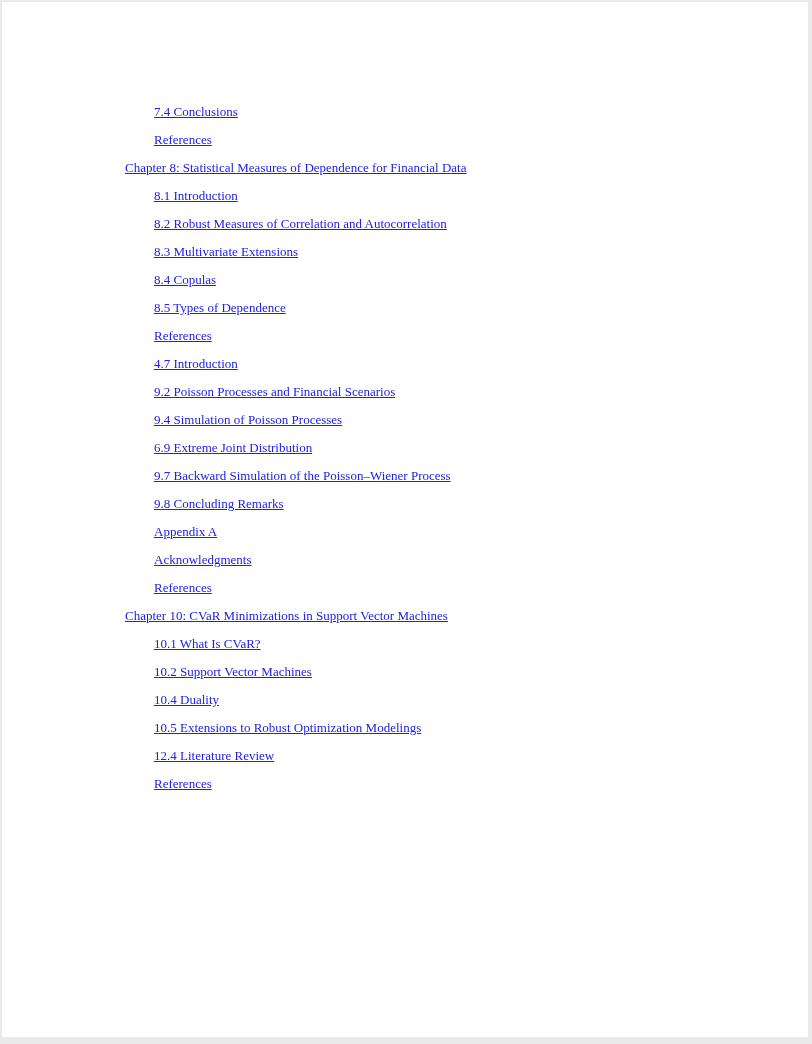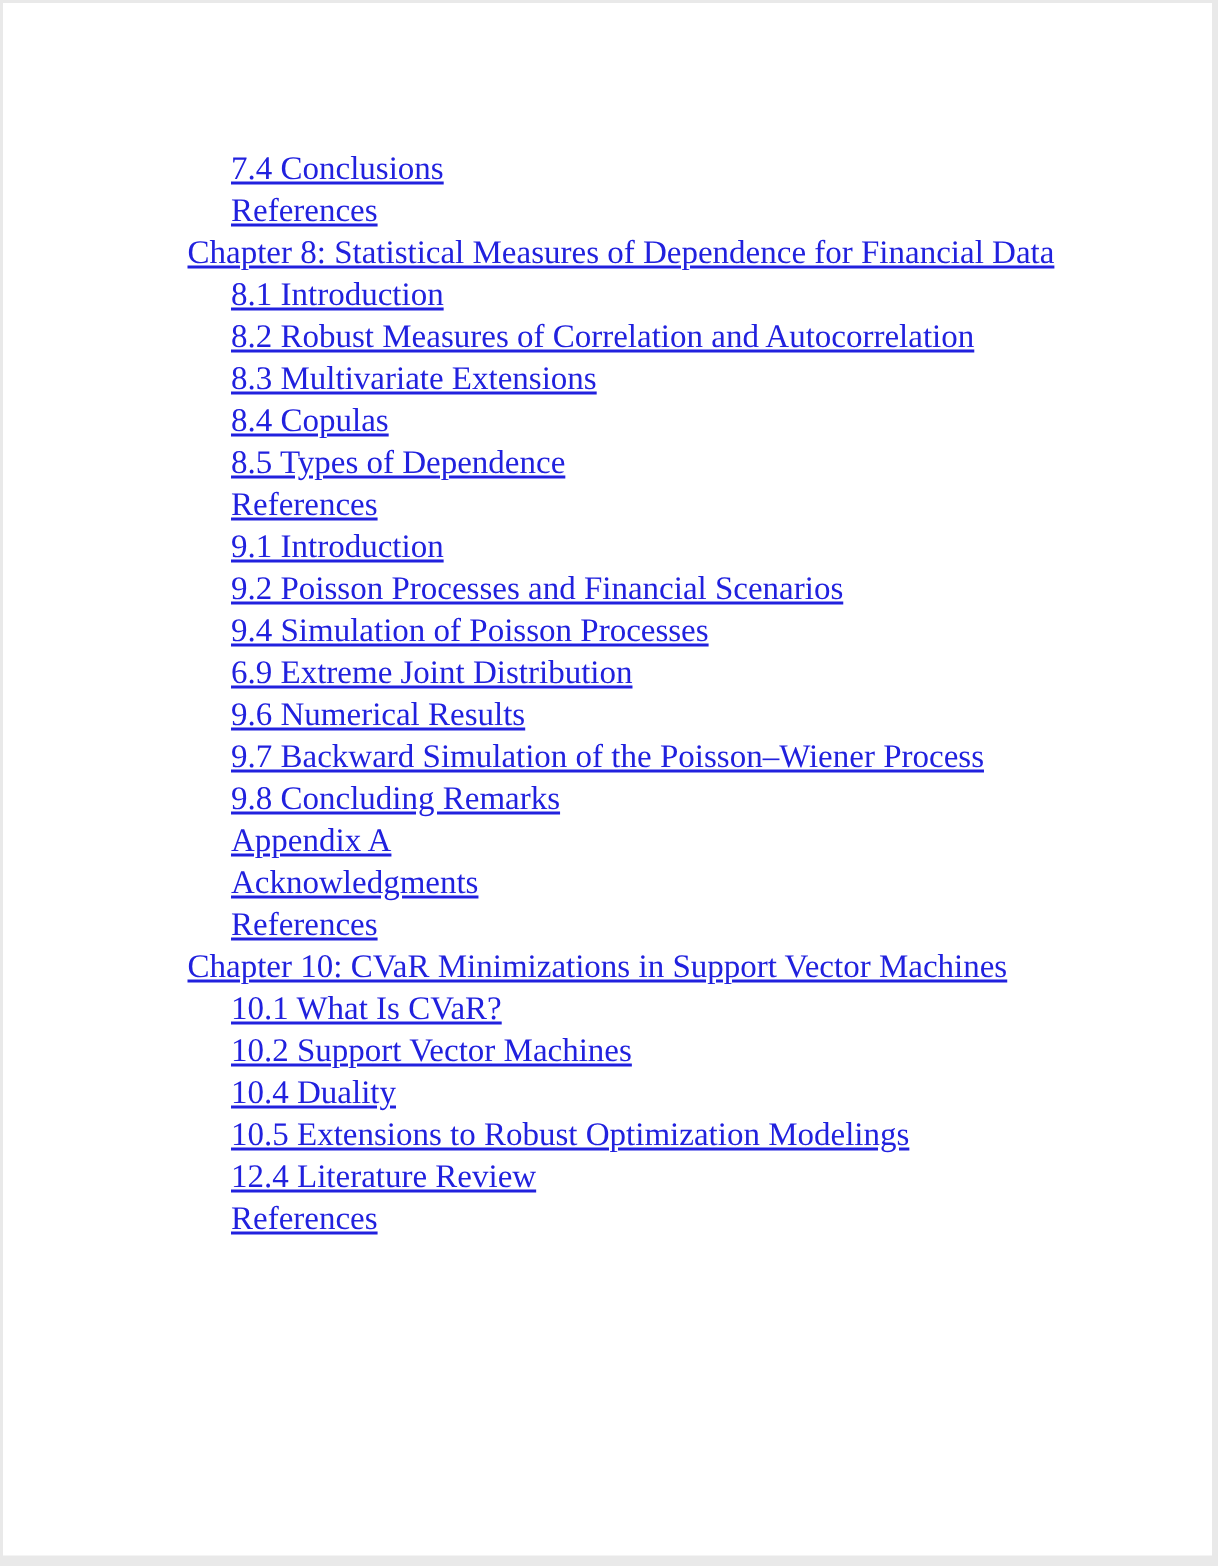--- a/index.html
+++ b/index.html
@@ -20,21 +20,21 @@
     background: #ffffff;
   }
   .toc {
     position: absolute;
     left: 123px;
     top: 99px;
     width: 582px;
   }
   .toc-entry {
     margin: 0 0 6px 0;
-    font-size: 22px;
+    font-size: 13px;
     line-height: 22px;
   }
   .toc-entry.level-section {
     padding-left: 29px;
   }
   a.toc-link {
     color: var(--link-color, #2121de);
     text-decoration: underline;
     cursor: pointer;
   }
@@ -53,25 +53,24 @@
   <nav class="toc">
       <p class="toc-entry level-section"><a class="toc-link">7.4 Conclusions</a></p>
       <p class="toc-entry level-section"><a class="toc-link">References</a></p>
       <p class="toc-entry level-chapter"><a class="toc-link">Chapter 8: Statistical Measures of Dependence for Financial Data</a></p>
       <p class="toc-entry level-section"><a class="toc-link">8.1 Introduction</a></p>
       <p class="toc-entry level-section"><a class="toc-link">8.2 Robust Measures of Correlation and Autocorrelation</a></p>
       <p class="toc-entry level-section"><a class="toc-link">8.3 Multivariate Extensions</a></p>
       <p class="toc-entry level-section"><a class="toc-link">8.4 Copulas</a></p>
       <p class="toc-entry level-section"><a class="toc-link">8.5 Types of Dependence</a></p>
       <p class="toc-entry level-section"><a class="toc-link">References</a></p>
-      <p class="toc-entry level-section"><a class="toc-link">9.1 Introduction</a></p>
+      <p class="toc-entry level-section"><a class="toc-link">4.7 Introduction</a></p>
       <p class="toc-entry level-section"><a class="toc-link">9.2 Poisson Processes and Financial Scenarios</a></p>
       <p class="toc-entry level-section"><a class="toc-link">9.4 Simulation of Poisson Processes</a></p>
       <p class="toc-entry level-section"><a class="toc-link">6.9 Extreme Joint Distribution</a></p>
-      <p class="toc-entry level-section"><a class="toc-link">9.6 Numerical Results</a></p>
       <p class="toc-entry level-section"><a class="toc-link">9.7 Backward Simulation of the Poisson–Wiener Process</a></p>
       <p class="toc-entry level-section"><a class="toc-link">9.8 Concluding Remarks</a></p>
       <p class="toc-entry level-section"><a class="toc-link">Appendix A</a></p>
       <p class="toc-entry level-section"><a class="toc-link">Acknowledgments</a></p>
       <p class="toc-entry level-section"><a class="toc-link">References</a></p>
       <p class="toc-entry level-chapter"><a class="toc-link">Chapter 10: CVaR Minimizations in Support Vector Machines</a></p>
       <p class="toc-entry level-section"><a class="toc-link">10.1 What Is CVaR?</a></p>
       <p class="toc-entry level-section"><a class="toc-link">10.2 Support Vector Machines</a></p>
       <p class="toc-entry level-section"><a class="toc-link">10.4 Duality</a></p>
       <p class="toc-entry level-section"><a class="toc-link">10.5 Extensions to Robust Optimization Modelings</a></p>

